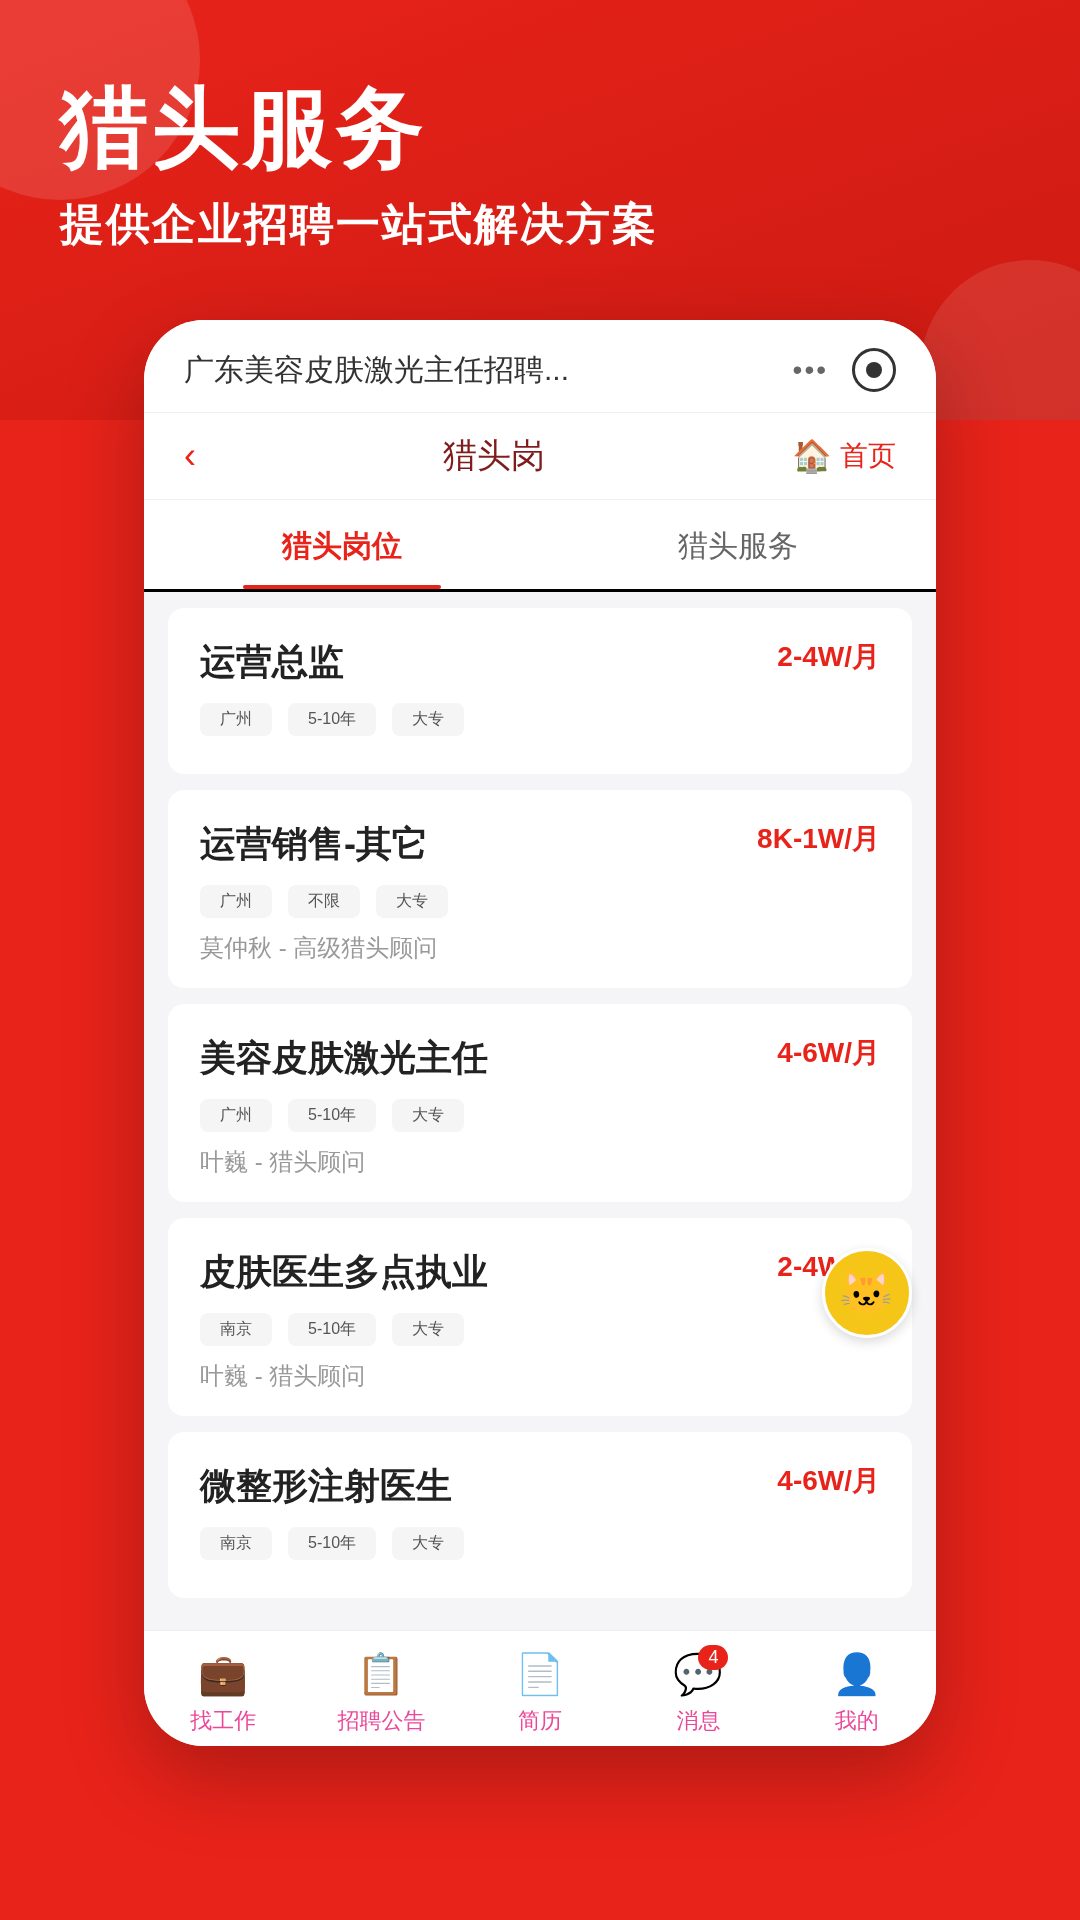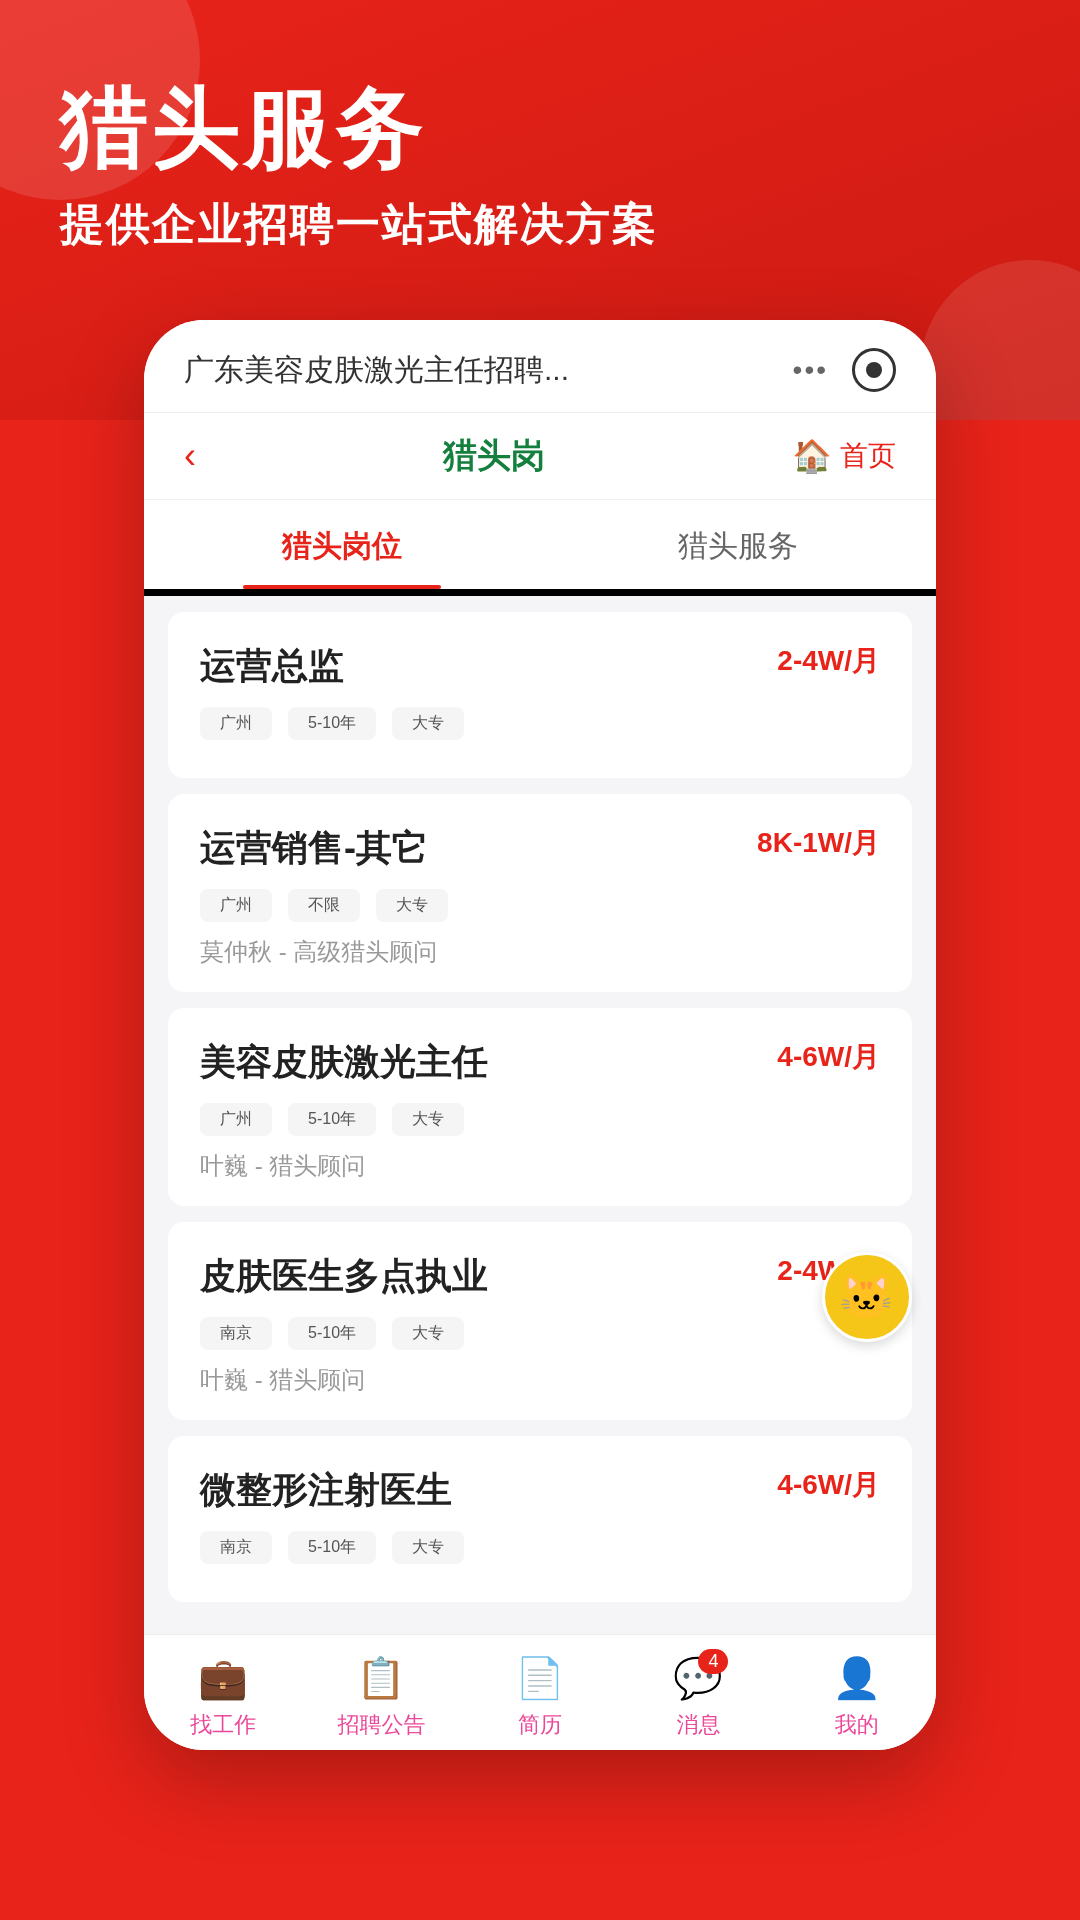--- a/index.html
+++ b/index.html
@@ -133,41 +133,41 @@
     }
 
     .nav-back {
       color: #e8231a;
       font-size: 36px;
       font-weight: 300;
     }
 
     .nav-title {
       font-size: 34px;
-      color: #15803d;
-      font-weight: 700;
+      color: #7f1d1d;
+      font-weight: 400;
     }
 
     .nav-home {
       display: flex;
       align-items: center;
       gap: 8px;
       color: #e8231a;
       font-size: 28px;
     }
 
     .home-icon {
       font-size: 32px;
     }
 
     
     .tabs-row {
       background: #fff;
       display: flex;
-      border-bottom: 7px solid #000000;
+      border-bottom: 3px solid #000000;
     }
 
     .tab-item {
       flex: 1;
       text-align: center;
       padding: 26px 20px 22px 20px;
       font-size: 30px;
       color: #666;
       position: relative;
       cursor: pointer;

